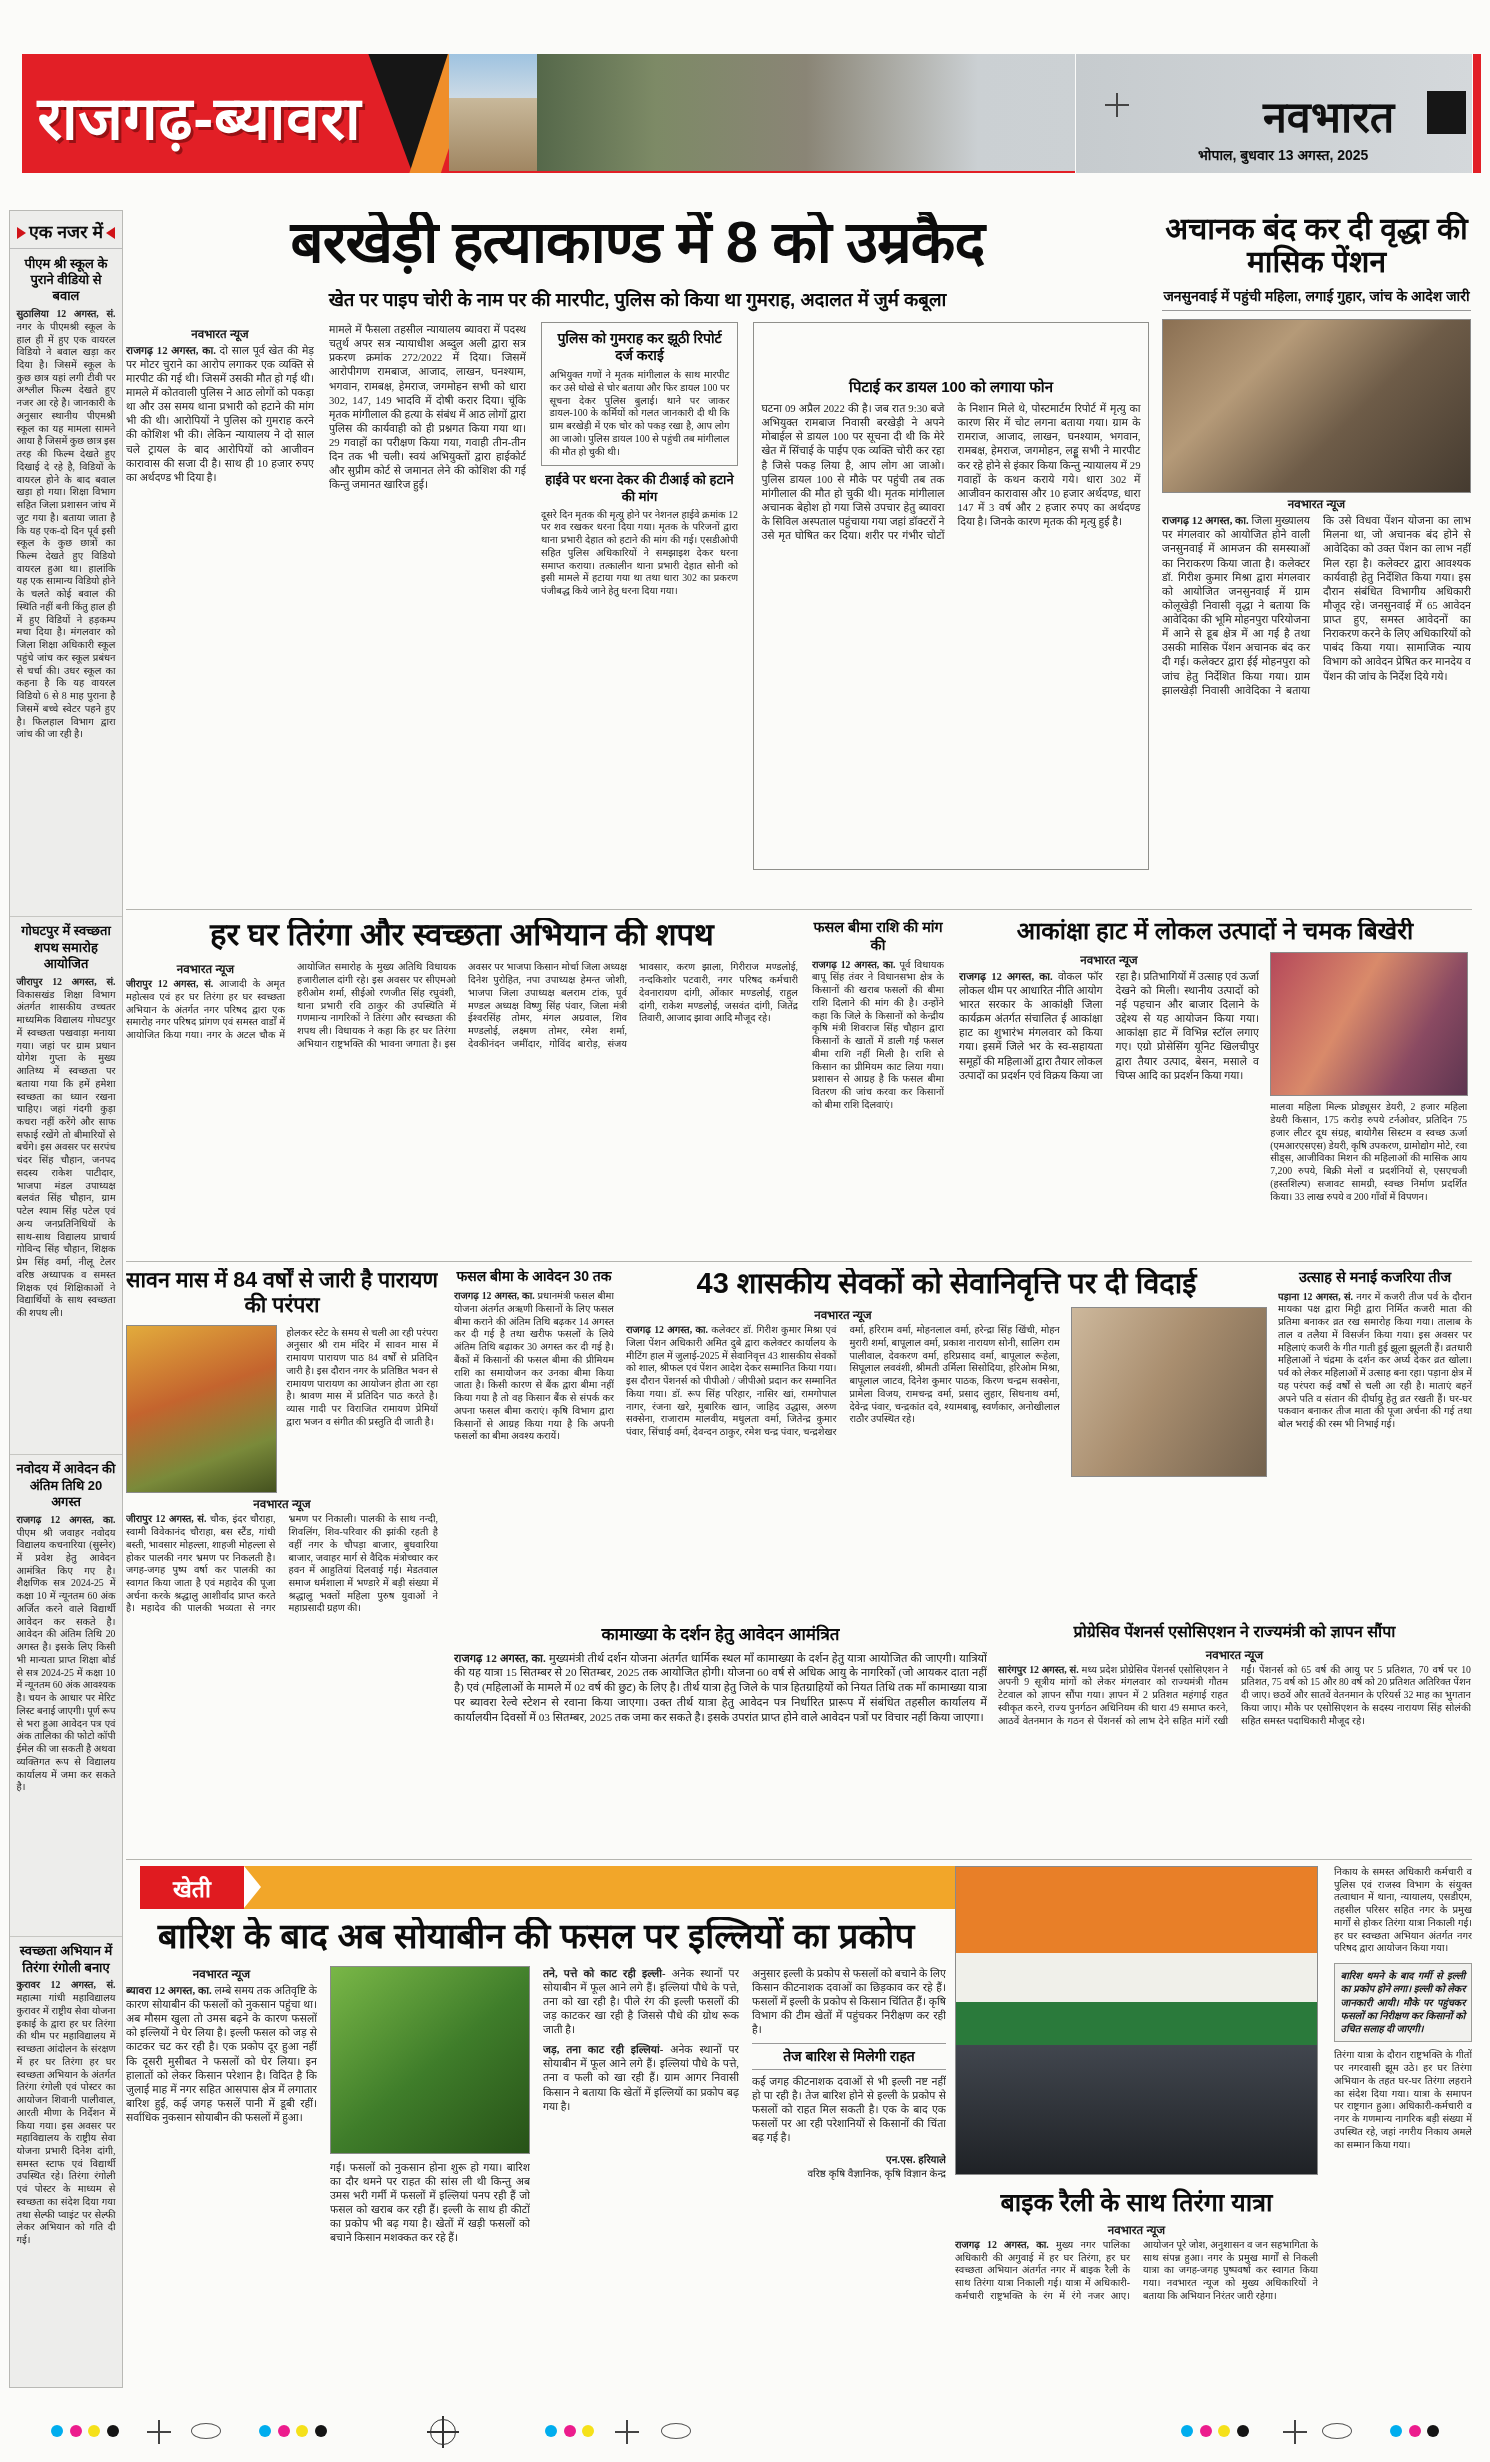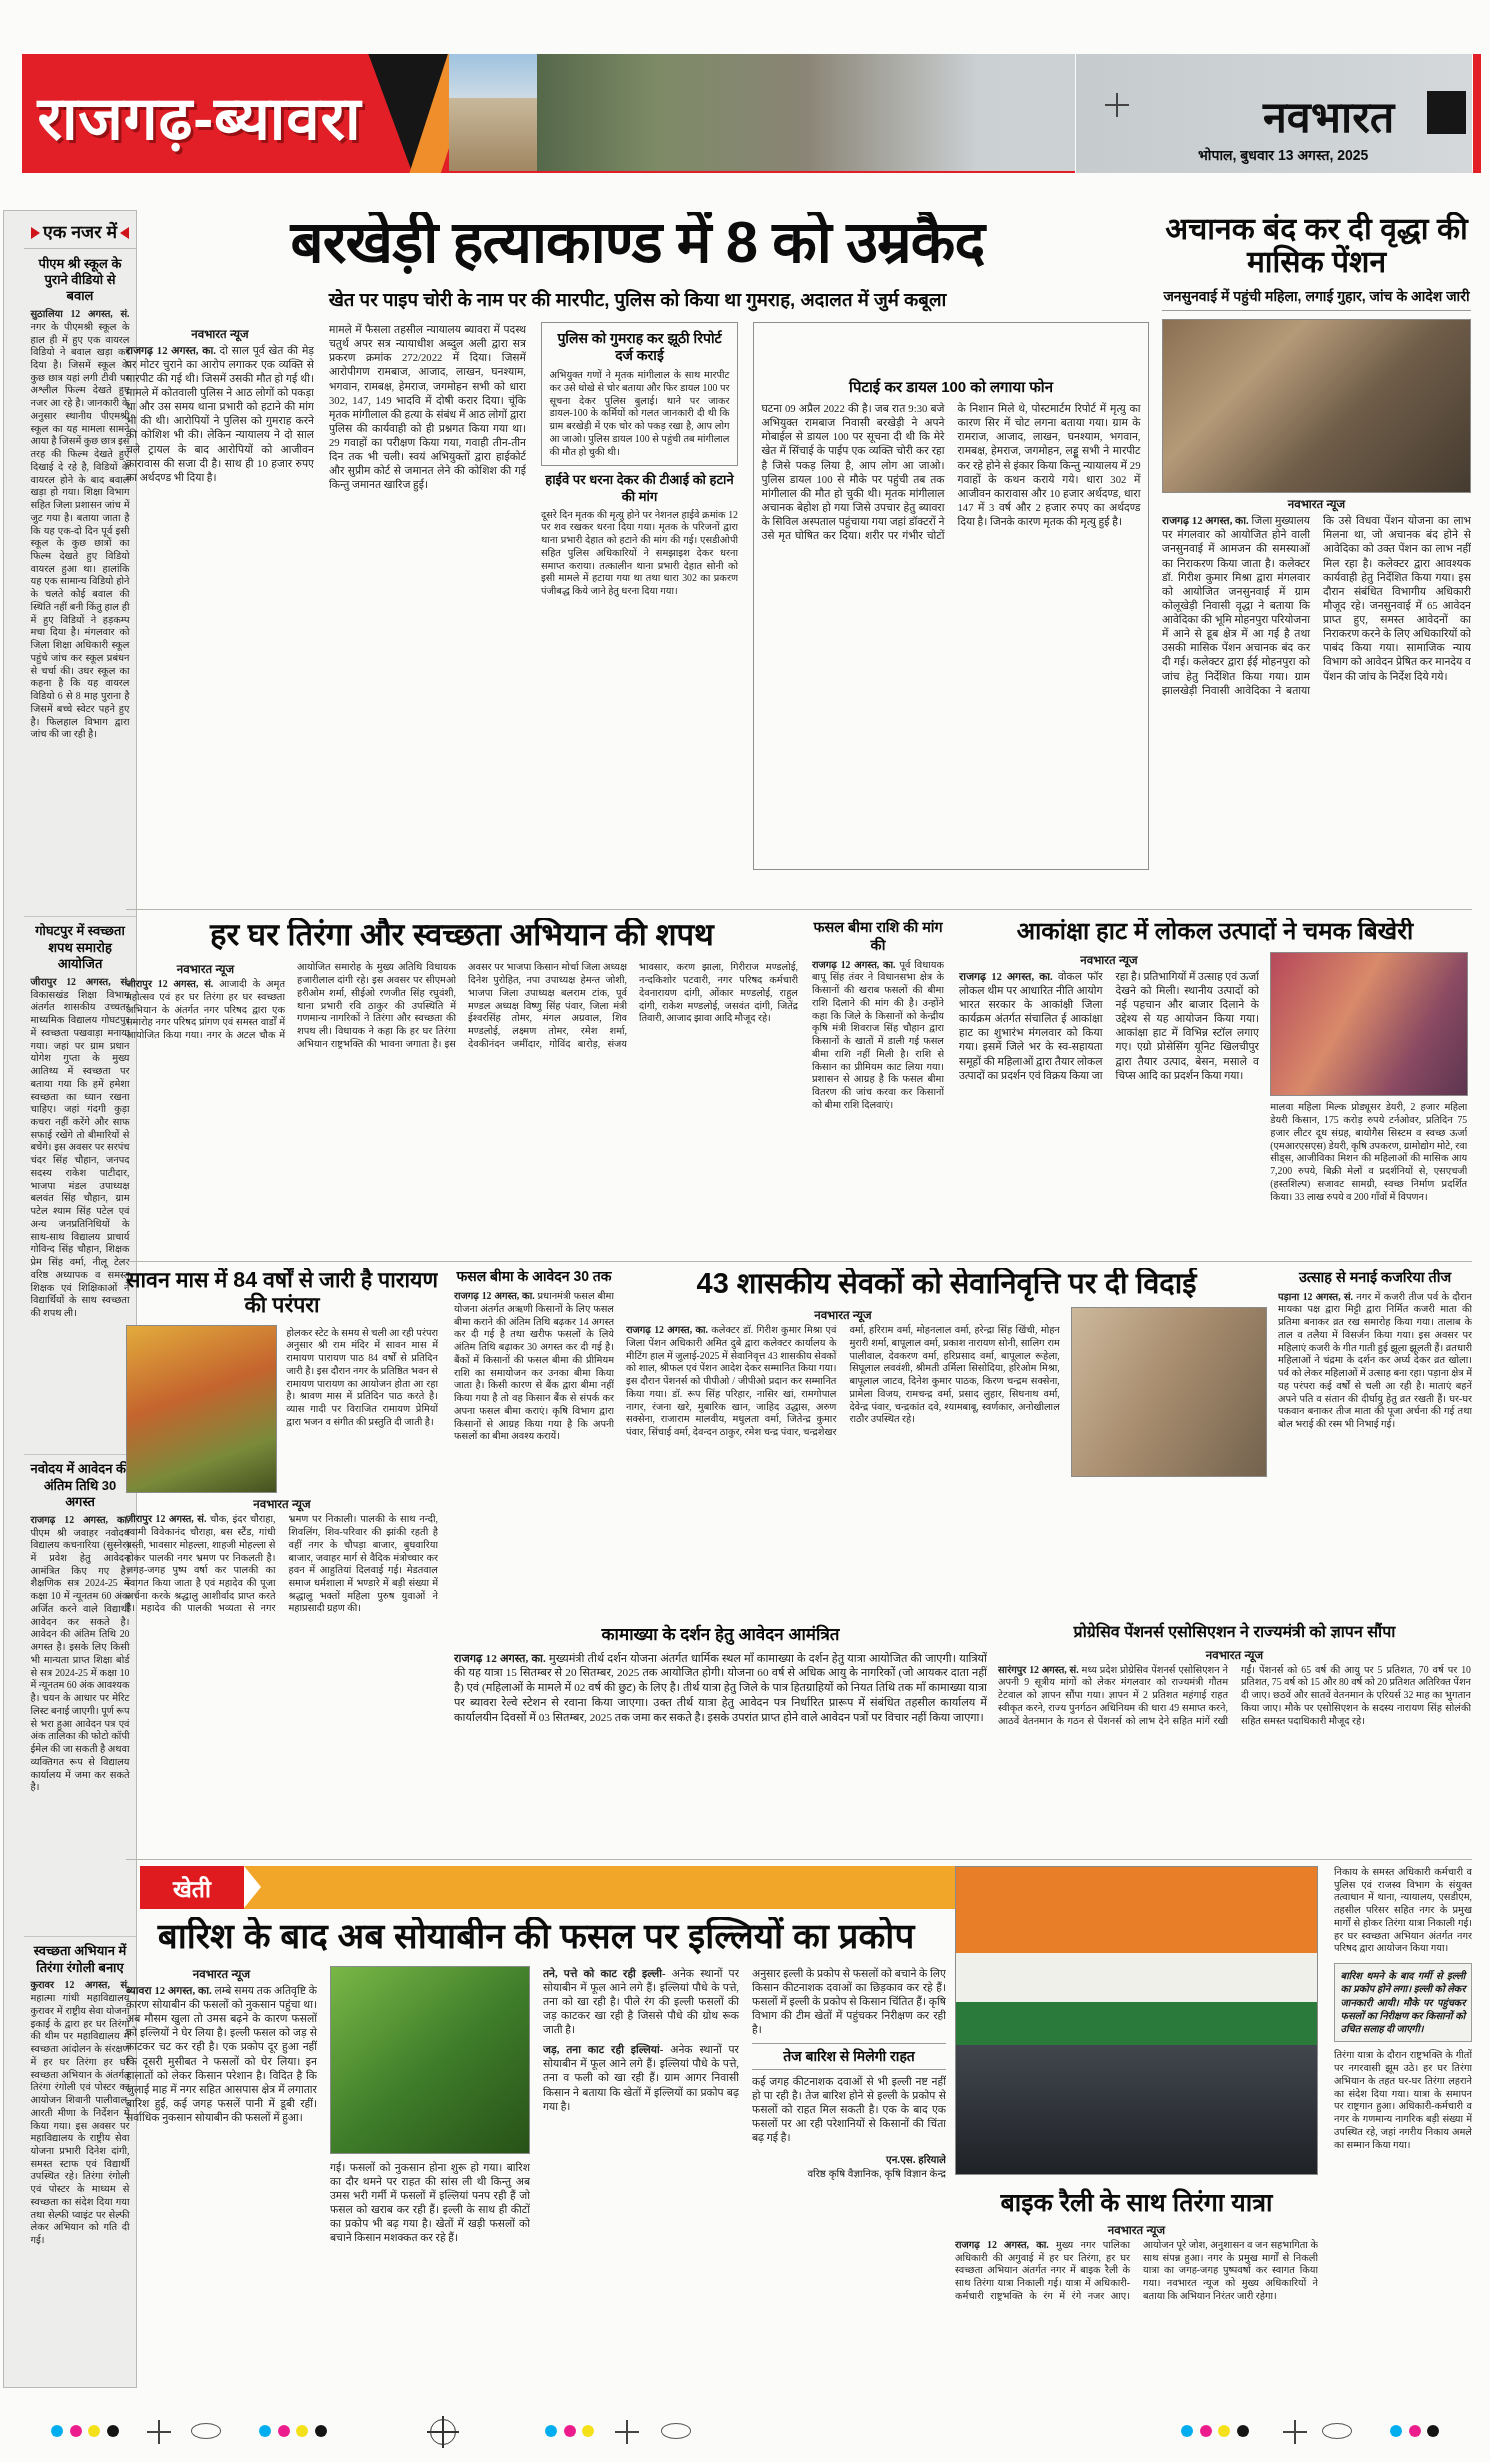--- a/index.html
+++ b/index.html
@@ -85,34 +85,34 @@
   <div class="abs photo ph-temple" style="left:427px;top:0;width:88px;height:117px;border:none;"></div>
   <div class="abs photo ph-fort" style="left:515px;top:0;width:538px;height:117px;border:none;"></div>
 </div>
 <div class="abs gray-panel" style="left:1076px;top:54px;width:396px;height:119px;"></div>
 <div class="abs hd paper-name" style="left:1263px;top:86px;">नवभारत</div>
 <div class="abs paper-sq" style="left:1427px;top:91px;width:39px;height:43px;"></div>
 <div class="abs hd" style="left:1198px;top:145px;font-size:14px;">भोपाल, बुधवार 13 अगस्त, 2025</div>
 <div class="abs red-stripe" style="left:1473px;top:54px;width:8.4px;height:119px;"></div>
 <div class="abs plus-mark" style="left:1105px;top:93px;"></div>
 
-<div class="abs sidebar clip" style="left:3px;top:210px;width:112px;height:2176px;padding-left:20px;">
+<div class="abs sidebar clip" style="left:9px;top:210px;width:112px;height:2176px;">
   <div class="sb-head hd">
     <span class="sb-tri r"></span><span>एक नजर में</span><span class="sb-tri l"></span>
   </div>
   <div class="sb-item clip" style="height:652px;">
     <div class="sb-title hd">पीएम श्री स्कूल के पुराने वीडियो से बवाल</div>
     <p class="sm-txt"><span class="dl">सुठालिया 12 अगस्त, सं.</span> <span>नगर के पीएमश्री स्कूल के हाल ही में हुए एक वायरल विडियो ने बवाल खड़ा कर दिया है। जिसमें स्कूल के कुछ छात्र यहां लगी टीवी पर अश्लील फिल्म देखते हुए नजर आ रहे है। जानकारी के अनुसार स्थानीय पीएमश्री स्कूल का यह मामला सामने आया है जिसमें कुछ छात्र इस तरह की फिल्म देखते हुए दिखाई दे रहे है, विडियों के वायरल होने के बाद बवाल खड़ा हो गया। शिक्षा विभाग सहित जिला प्रशासन जांच में जुट गया है। बताया जाता है कि यह एक-दो दिन पूर्व इसी स्कूल के कुछ छात्रों का फिल्म देखते हुए विडियो वायरल हुआ था। हालांकि यह एक सामान्य विडियो होने के चलते कोई बवाल की स्थिति नहीं बनी किंतु हाल ही में हुए विडियों ने हड़कम्प मचा दिया है। मंगलवार को जिला शिक्षा अधिकारी स्कूल पहुंचे जांच कर स्कूल प्रबंधन से चर्चा की। उधर स्कूल का कहना है कि यह वायरल विडियो 6 से 8 माह पुराना है जिसमें बच्चे स्वेटर पहने हुए है। फिलहाल विभाग द्वारा जांच की जा रही है।</span></p>
   </div>
   <div class="sb-item clip" style="height:522px;">
     <div class="sb-title hd">गोघटपुर में स्वच्छता शपथ समारोह आयोजित</div>
     <p class="sm-txt"><span class="dl">जीरापुर 12 अगस्त, सं.</span> <span>विकासखंड शिक्षा विभाग अंतर्गत शासकीय उच्चतर माध्यमिक विद्यालय गोघटपुर में स्वच्छता पखवाड़ा मनाया गया। जहां पर ग्राम प्रधान योगेश गुप्ता के मुख्य आतिथ्य में स्वच्छता पर बताया गया कि हमें हमेशा स्वच्छता का ध्यान रखना चाहिए। जहां गंदगी कुड़ा कचरा नहीं करेंगे और साफ सफाई रखेंगे तो बीमारियों से बचेंगे। इस अवसर पर सरपंच चंदर सिंह चौहान, जनपद सदस्य राकेश पाटीदार, भाजपा मंडल उपाध्यक्ष बलवंत सिंह चौहान, ग्राम पटेल श्याम सिंह पटेल एवं अन्य जनप्रतिनिधियों के साथ-साथ विद्यालय प्राचार्य गोविन्द सिंह चौहान, शिक्षक प्रेम सिंह वर्मा, नीलू टेलर वरिष्ठ अध्यापक व समस्त शिक्षक एवं शिक्षिकाओं ने विद्यार्थियों के साथ स्वच्छता की शपथ ली।</span></p>
   </div>
   <div class="sb-item clip" style="height:466px;">
-    <div class="sb-title hd">नवोदय में आवेदन की अंतिम तिथि 30 अगस्त</div>
+    <div class="sb-title hd">नवोदय में आवेदन की अंतिम तिथि 20 अगस्त</div>
     <p class="sm-txt"><span class="dl">राजगढ़ 12 अगस्त, का.</span> <span>पीएम श्री जवाहर नवोदय विद्यालय कचनारिया (सुस्नेर) में प्रवेश हेतु आवेदन आमंत्रित किए गए है। शैक्षणिक सत्र 2024-25 में कक्षा 10 में न्यूनतम 60 अंक अर्जित करने वाले विद्यार्थी आवेदन कर सकते है। आवेदन की अंतिम तिथि 20 अगस्त है। इसके लिए किसी भी मान्यता प्राप्त शिक्षा बोर्ड से सत्र 2024-25 में कक्षा 10 में न्यूनतम 60 अंक आवश्यक है। चयन के आधार पर मेरिट लिस्ट बनाई जाएगी। पूर्ण रूप से भरा हुआ आवेदन पत्र एवं अंक तालिका की फोटो कॉपी ईमेल की जा सकती है अथवा व्यक्तिगत रूप से विद्यालय कार्यालय में जमा कर सकते है।</span></p>
   </div>
   <div class="sb-item clip" style="height:484px;border-bottom:none;">
     <div class="sb-title hd">स्वच्छता अभियान में तिरंगा रंगोली बनाए</div>
     <p class="sm-txt"><span class="dl">कुरावर 12 अगस्त, सं.</span> <span>महात्मा गांधी महाविद्यालय कुरावर में राष्ट्रीय सेवा योजना इकाई के द्वारा हर घर तिरंगा की थीम पर महाविद्यालय में स्वच्छता आंदोलन के संरक्षण में हर घर तिरंगा हर घर स्वच्छता अभियान के अंतर्गत तिरंगा रंगोली एवं पोस्टर का आयोजन शिवानी पालीवाल, आरती मीणा के निर्देशन में किया गया। इस अवसर पर महाविद्यालय के राष्ट्रीय सेवा योजना प्रभारी दिनेश दांगी, समस्त स्टाफ एवं विद्यार्थी उपस्थित रहे। तिरंगा रंगोली एवं पोस्टर के माध्यम से स्वच्छता का संदेश दिया गया तथा सेल्फी प्वाइंट पर सेल्फी लेकर अभियान को गति दी गई।</span></p>
   </div>
 </div>
 
 <div class="abs clip" style="left:126px;top:212px;width:1023px;height:691px;">
   <h1 class="hd" style="font-size:58px;text-align:center;line-height:1.05;letter-spacing:-0.9px;">बरखेड़ी हत्याकाण्ड में 8 को उम्रकैद</h1>

